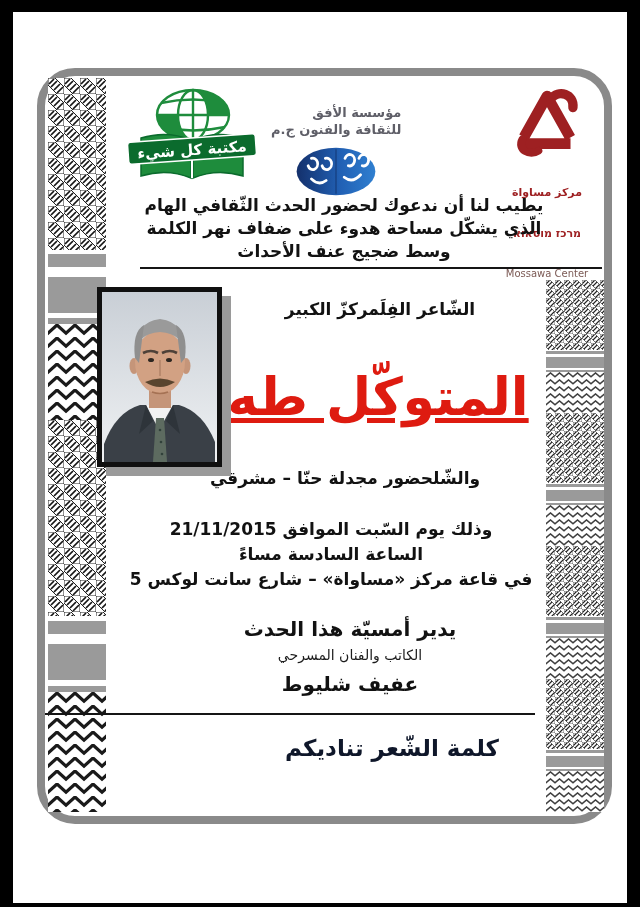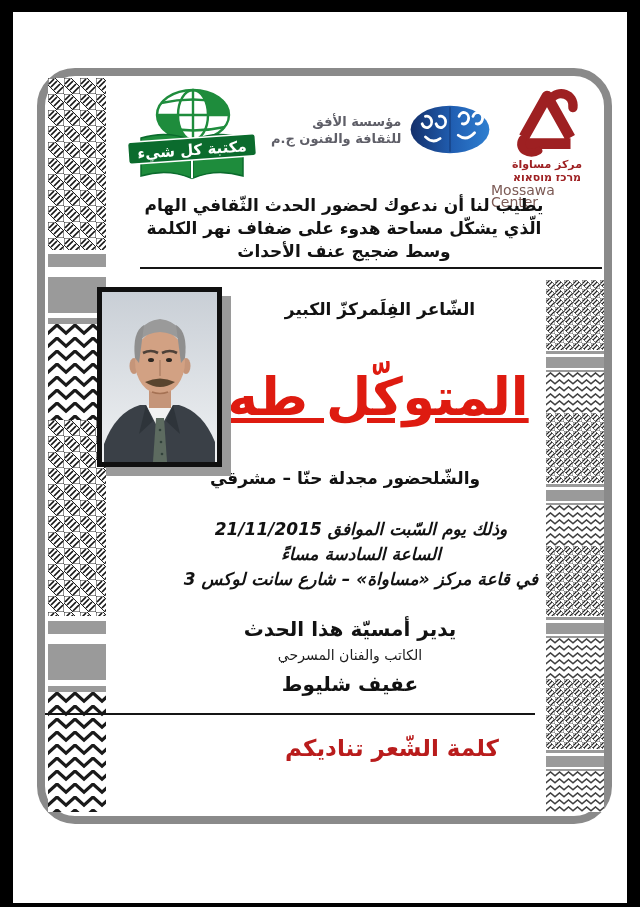--- a/index.html
+++ b/index.html
@@ -17,27 +17,27 @@
   .logo{position:absolute;}
   .txt{position:absolute;direction:rtl;text-align:center;color:#121212;}
   .b17{font-size:17px;font-weight:700;line-height:23px;}
   .rule{position:absolute;height:2px;background:#151515;}
   .photo{position:absolute;left:84px;top:275px;width:115px;height:170px;
     border:5px solid #101010;box-shadow:9px 9px 0 #9a9a9a;background:#dfe3e7;z-index:5;}
   .photo svg{display:block;}
   .poet-title{font-size:52px;font-weight:700;color:#DE1B10;line-height:90px;}
   .mod-title{font-size:14px;font-weight:500;line-height:28px;color:#1b1b1b;}
   .mod-name{font-size:20px;font-weight:700;line-height:30px;color:#111;}
-  .closing{color:#b91c1c;font-weight:700;font-size:23px;line-height:44px;}
+  .closing{color:#0f172a;font-weight:700;font-size:23px;line-height:44px;}
   .afaq{display:flex;align-items:center;gap:8px;direction:ltr;}
   .afaq-text{direction:rtl;text-align:right;color:#5F5F68;font-size:13px;font-weight:600;line-height:17px;}
   .mossawa{display:flex;flex-direction:column;align-items:center;}
   .mossawa-ar{color:#9E2022;font-size:11px;font-weight:700;line-height:13px;direction:rtl;}
   .mossawa-he{color:#9E2022;font-size:11px;font-weight:700;line-height:13px;}
-  .mossawa-en{color:#7C5A55;font-size:14px;line-height:12px;}
+  .mossawa-en{color:#7C5A55;font-size:10px;line-height:12px;text-align:center;}
 </style>
 </head>
 <body>
 
 <svg width="0" height="0" style="position:absolute" aria-hidden="true">
   <defs>
     <pattern id="houndL" width="16" height="16" patternUnits="userSpaceOnUse">
       <rect width="16" height="16" fill="#fff"></rect>
       <path d="M0 0 L7 0 L16 9 L16 16 L9 16 L0 7 Z" fill="none" stroke="#222" stroke-width="1"></path>
       <g stroke="#141414" stroke-width="1.7">
@@ -173,40 +173,40 @@
       <path d="M14 52 Q40 44 64 54 L64 92 Q40 82 14 90 Z" fill="#1E8C3C" stroke="#0B6B2D" stroke-width="1.5"></path>
       <path d="M116 52 Q90 44 66 54 L66 92 Q90 82 116 90 Z" fill="#1E8C3C" stroke="#0B6B2D" stroke-width="1.5"></path>
       <line x1="65" y1="54" x2="65" y2="92" stroke="#fff" stroke-width="2"></line>
       <g transform="rotate(-4 65 63)">
         <rect x="1" y="52" width="128" height="22" rx="3" fill="#0B6B2D" stroke="#fff" stroke-width="1.5"></rect>
         <text x="65" y="69" text-anchor="middle" font-size="15" font-weight="bold" fill="#fff" font-family="DejaVu Sans, sans-serif">مكتبة كل شيء</text>
       </g>
     </svg>
   </div>
 
-  <div class="logo afaq" style="left:258px;top:92px;">
+  <div class="logo afaq" style="left:258px;top:92px;flex-direction:column;">
     <div class="afaq-text">
       <div>مؤسسة الأفق</div>
       <div>للثقافة والفنون ج.م</div>
     </div>
     <svg viewBox="0 0 100 62" width="82" height="51">
       <ellipse cx="50" cy="31" rx="48" ry="29" fill="url(#gradBlue)"></ellipse>
       <line x1="50" y1="4" x2="50" y2="58" stroke="#0e2a5e" stroke-width="1.5" opacity="0.6"></line>
       <g stroke="#fff" stroke-width="3.4" fill="none" stroke-linecap="round">
         <path d="M16 24 a6 7 0 1 0 4 -9"></path>
         <path d="M33 24 a6 7 0 1 0 4 -9"></path>
         <path d="M20 40 q9 9 18 2"></path>
         <path d="M61 15 a6 7 0 1 1 4 9"></path>
         <path d="M78 15 a6 7 0 1 1 4 9"></path>
         <path d="M60 38 q10 8 20 -3"></path>
       </g>
     </svg>
   </div>
 
-  <div class="logo mossawa" style="left:478px;top:74px;width:112px;">
+  <div class="logo mossawa" style="left:478px;top:74px;width:112px;gap:28px;">
     <svg viewBox="0 0 100 100" width="74" height="72">
       <path d="M50 14 L87 80 L13 80 Z" fill="none" stroke="#9E2022" stroke-width="15" stroke-linejoin="round" stroke-dasharray="66 14"></path>
       <path d="M55 18 C66 4 88 11 86 30" fill="none" stroke="#9E2022" stroke-width="13" stroke-linecap="round"></path>
       <path d="M16 74 C8 88 26 98 38 90" fill="none" stroke="#9E2022" stroke-width="11" stroke-linecap="round"></path>
     </svg>
     <div class="mossawa-ar">مركز مساواة</div>
     <div class="mossawa-he">מרכז מוסאוא</div>
     <div class="mossawa-en">Mossawa Center</div>
   </div>
 
@@ -247,24 +247,24 @@
   </div>
 
   <div class="txt b17" style="left:202px;top:286px;width:330px;">
     <div>الشّاعر الفِلَمركزّ الكبير</div>
   </div>
 
   <div class="txt poet-title" style="left:195px;top:340px;width:340px;text-decoration:underline;">المتوكّل طه</div>
 
   <div class="txt b17" style="left:122px;top:455px;width:420px;">والشّلحضور مجدلة حنّا – مشرقي</div>
 
-  <div class="txt b17" style="left:118px;top:505px;width:460px;line-height:25px;font-style:italic;">
+  <div class="txt b17" style="left:88px;top:505px;width:460px;line-height:25px;">
     <div>وذلك يوم السّبت الموافق 21/11/2015</div>
     <div>الساعة السادسة مساءً</div>
-    <div>في قاعة مركز «مساواة» – شارع سانت لوكس 3</div>
+    <div>في قاعة مركز «مساواة» – شارع سانت لوكس 5</div>
   </div>
 
   <div class="txt" style="left:157px;top:606px;width:360px;">
     <div class="b17" style="font-size:20px;">يدير أمسيّة هذا الحدث</div>
     <div class="mod-title">الكاتب والفنان المسرحي</div>
     <div class="mod-name">عفيف شليوط</div>
   </div>
 
   <div class="rule" style="left:32px;top:701px;width:490px;z-index:6;"></div>
 

